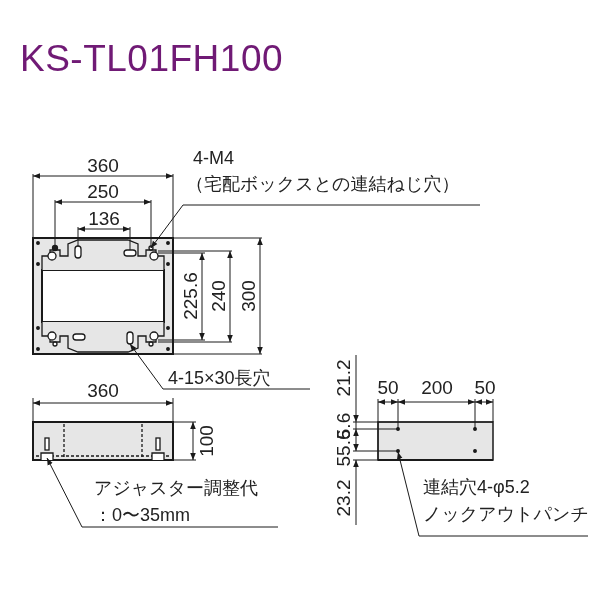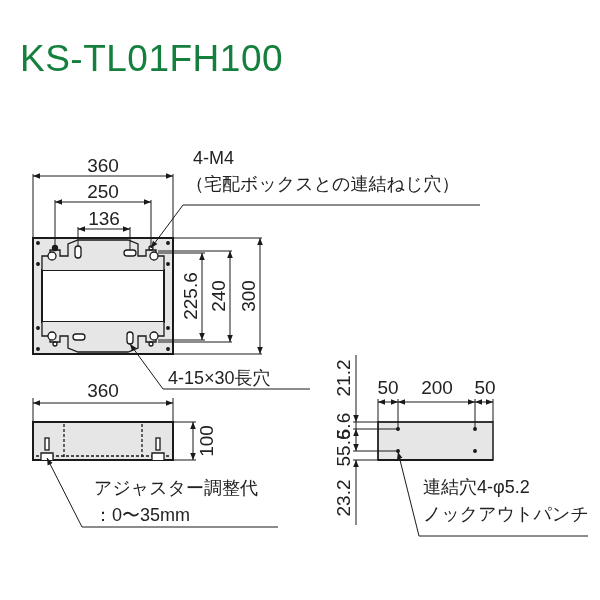--- a/index.html
+++ b/index.html
@@ -1,18 +1,18 @@
 <!DOCTYPE html>
 <html><head>
 <meta charset="utf-8">
 <style>
   html, body { margin:0; padding:0; background:#ffffff; }
   body { width:600px; height:600px; position:relative; overflow:hidden;
          font-family:"Liberation Sans","DejaVu Sans",sans-serif; color:#222; }
-  .title { position:absolute; left:20px; top:38px; font-size:37px; color:#15803d;
+  .title { position:absolute; left:20px; top:38px; font-size:37px; color:#701a75;
            letter-spacing:0.5px; font-family:"Liberation Sans",sans-serif; }
   svg { position:absolute; left:0; top:0; }
   svg text { font-family:"Liberation Sans","DejaVu Sans",sans-serif; fill:#222; }
   .dim { font-size:19px; }
   .lbl { font-size:18px; }
 </style>
 </head>
 <body>
 
 <div class="title">KS-TL01FH100</div>

